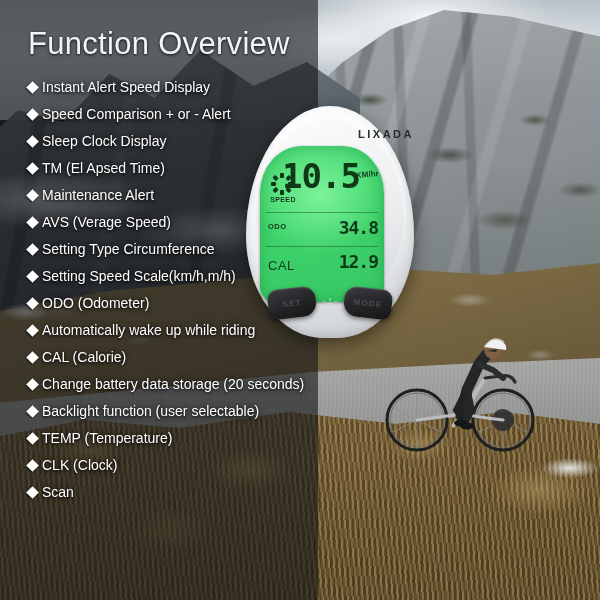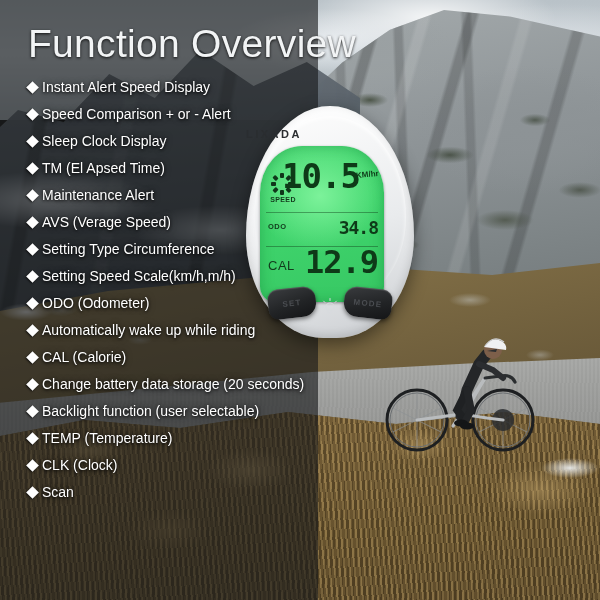--- a/index.html
+++ b/index.html
@@ -130,21 +130,21 @@
   
   .dark-overlay{
     position:absolute;left:0;top:0;width:318px;height:600px;
     background:rgba(22,24,26,.62);
   }
 
   
   .panel{position:absolute;left:0;top:0;width:330px;height:600px;}
   .title{
     position:absolute;left:28px;top:26px;
-    font-size:39px;line-height:36px;font-weight:400;
+    font-size:31px;line-height:36px;font-weight:400;
     color:#f2f4f5;letter-spacing:.3px;
     text-shadow:0 1px 3px rgba(0,0,0,.85);
     white-space:nowrap;
   }
   .feature-list{
     position:absolute;left:28px;top:78px;width:300px;
     margin:0;padding:0;list-style:none;
   }
   .feature-item{
     display:flex;align-items:flex-start;
@@ -176,21 +176,21 @@
     border-radius:50% 50% 46% 46% / 56% 56% 44% 44%;
     box-shadow:0 6px 18px rgba(0,0,0,.45), inset 0 -3px 10px rgba(0,0,0,.14);
   }
   .device-rim{
     position:absolute;left:8px;top:10px;width:152px;height:188px;
     border-radius:50% 50% 44% 44% / 54% 54% 46% 46%;
     background:linear-gradient(165deg,#fdfdfd,#e9ebed 60%,#d2d5d8);
     box-shadow:inset 0 2px 4px rgba(255,255,255,.9);
   }
   .brand{
-    position:absolute;left:0;top:22px;width:168px;text-align:left;
+    position:absolute;left:0;top:22px;width:168px;text-align:right;
     font-size:11px;font-weight:700;letter-spacing:2.5px;
     color:#2a2d30;
     font-family:"Liberation Sans", sans-serif;
   }
   .lcd{
     position:absolute;left:14px;top:40px;width:124px;height:156px;
     background:
       radial-gradient(ellipse 90px 80px at 60px 50px, #7cf29a, rgba(124,242,154,0) 72%),
       linear-gradient(165deg,#4fdc78 0%,#3fd46c 45%,#37c763 100%);
     border-radius:34% 34% 12% 12% / 30% 30% 10% 10%;
@@ -220,21 +220,21 @@
   .odo-lbl{position:absolute;left:8px;top:76px;font-size:7.5px;font-weight:700;color:#123a1c;letter-spacing:.5px;}
   .odo-val{
     position:absolute;right:6px;top:68px;
     font-family:"DejaVu Sans Mono", monospace;
     font-size:18px;line-height:28px;font-weight:700;color:#0e3a18;letter-spacing:-1px;
   }
   .cal-lbl{position:absolute;left:8px;top:112px;font-size:13px;font-weight:400;color:#123a1c;letter-spacing:.5px;}
   .cal-val{
     position:absolute;right:6px;top:102px;
     font-family:"DejaVu Sans Mono", monospace;
-    font-size:32px;line-height:28px;font-weight:700;color:#0e3a18;letter-spacing:-1px;
+    font-size:18px;line-height:28px;font-weight:700;color:#0e3a18;letter-spacing:-1px;
   }
 
   .btn{
     position:absolute;top:182px;width:48px;height:30px;
     background:linear-gradient(165deg,#3a3c3f,#222426 55%,#141517);
     box-shadow:0 2px 4px rgba(0,0,0,.5), inset 0 1px 1px rgba(255,255,255,.18);
     display:flex;align-items:center;justify-content:center;
   }
   .btn-set{left:22px;border-radius:10px 12px 14px 10px;transform:rotate(-6deg);}
   .btn-mode{right:22px;border-radius:12px 10px 10px 14px;transform:rotate(6deg);}

